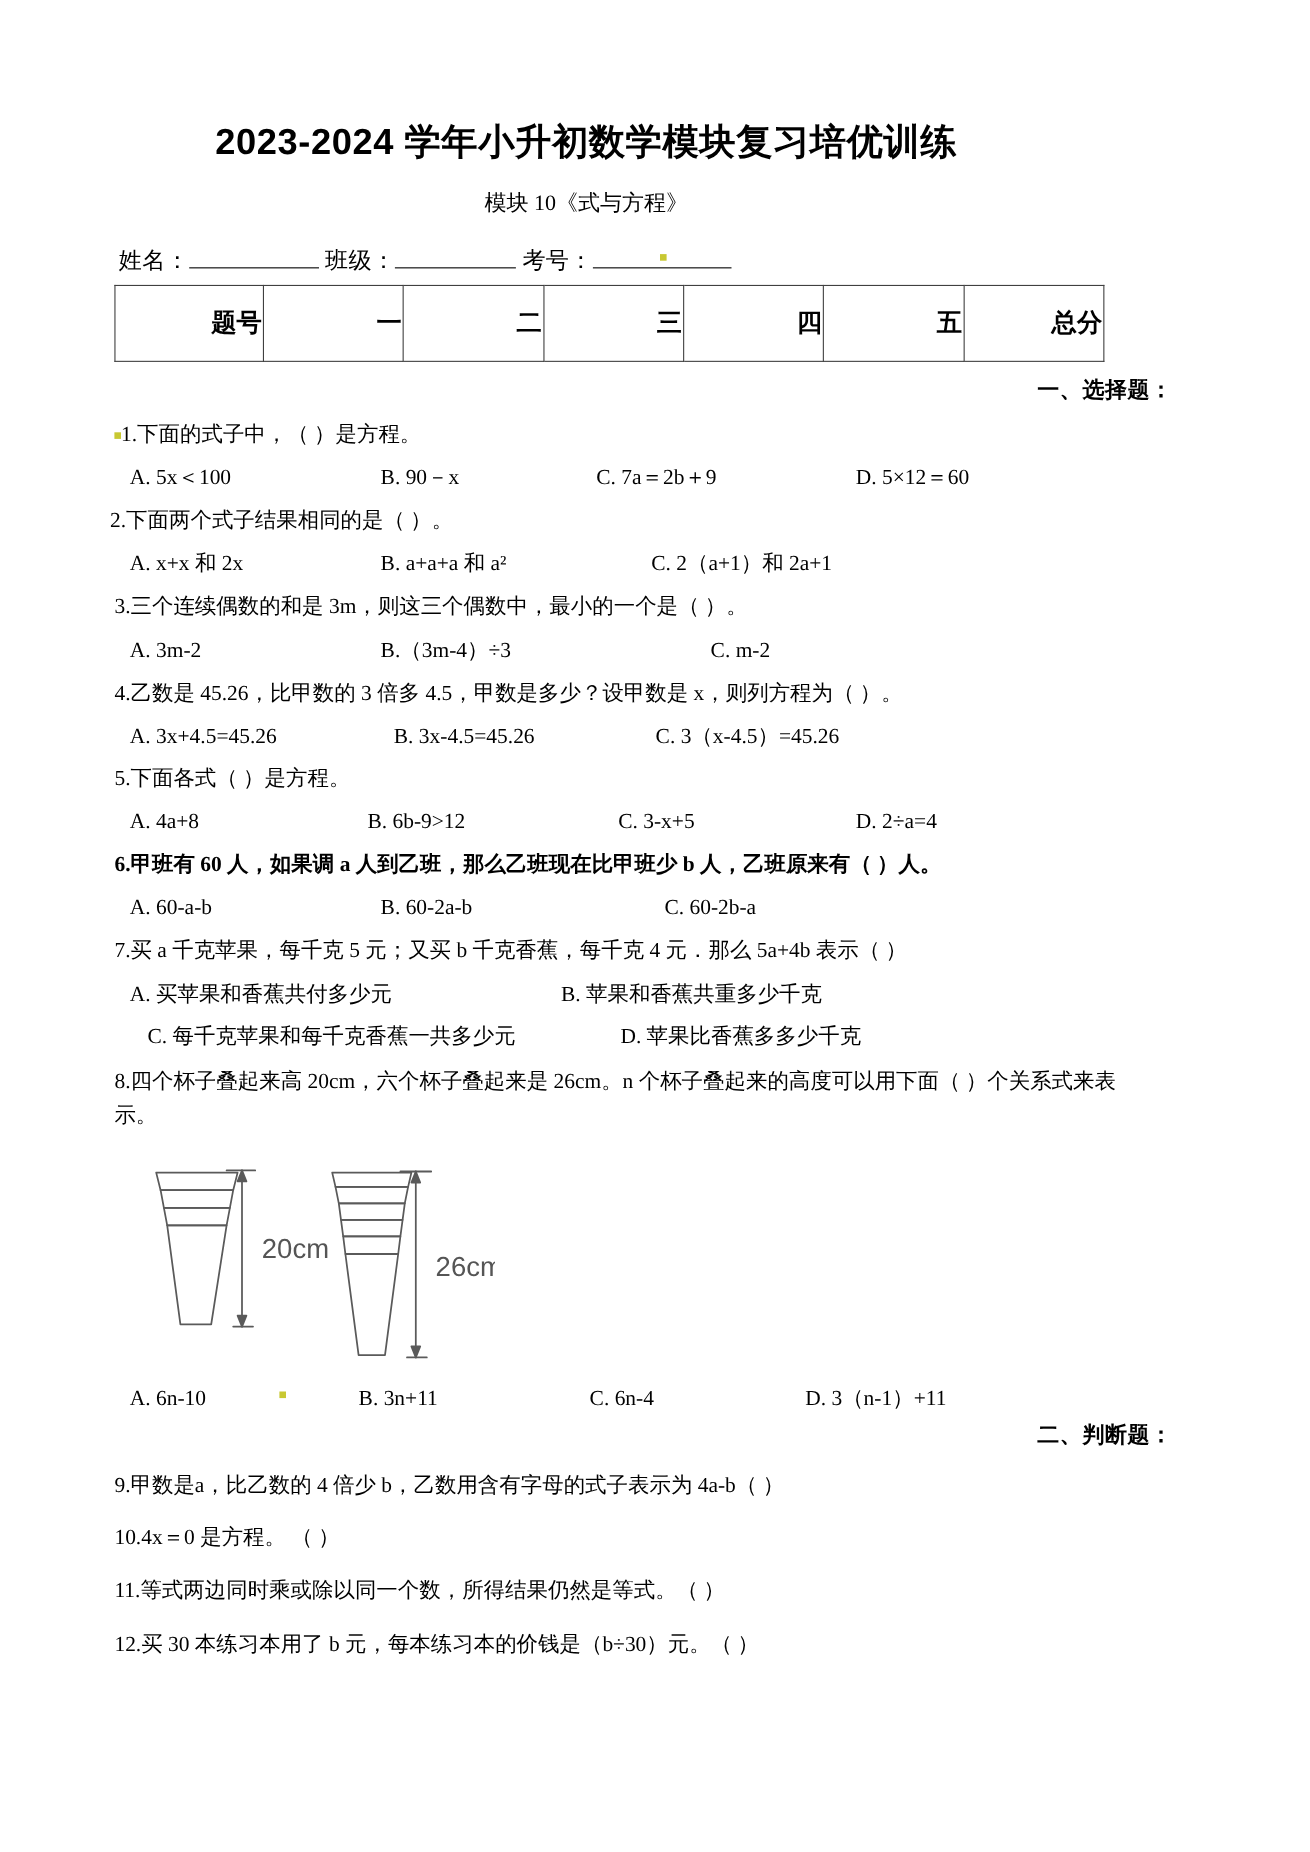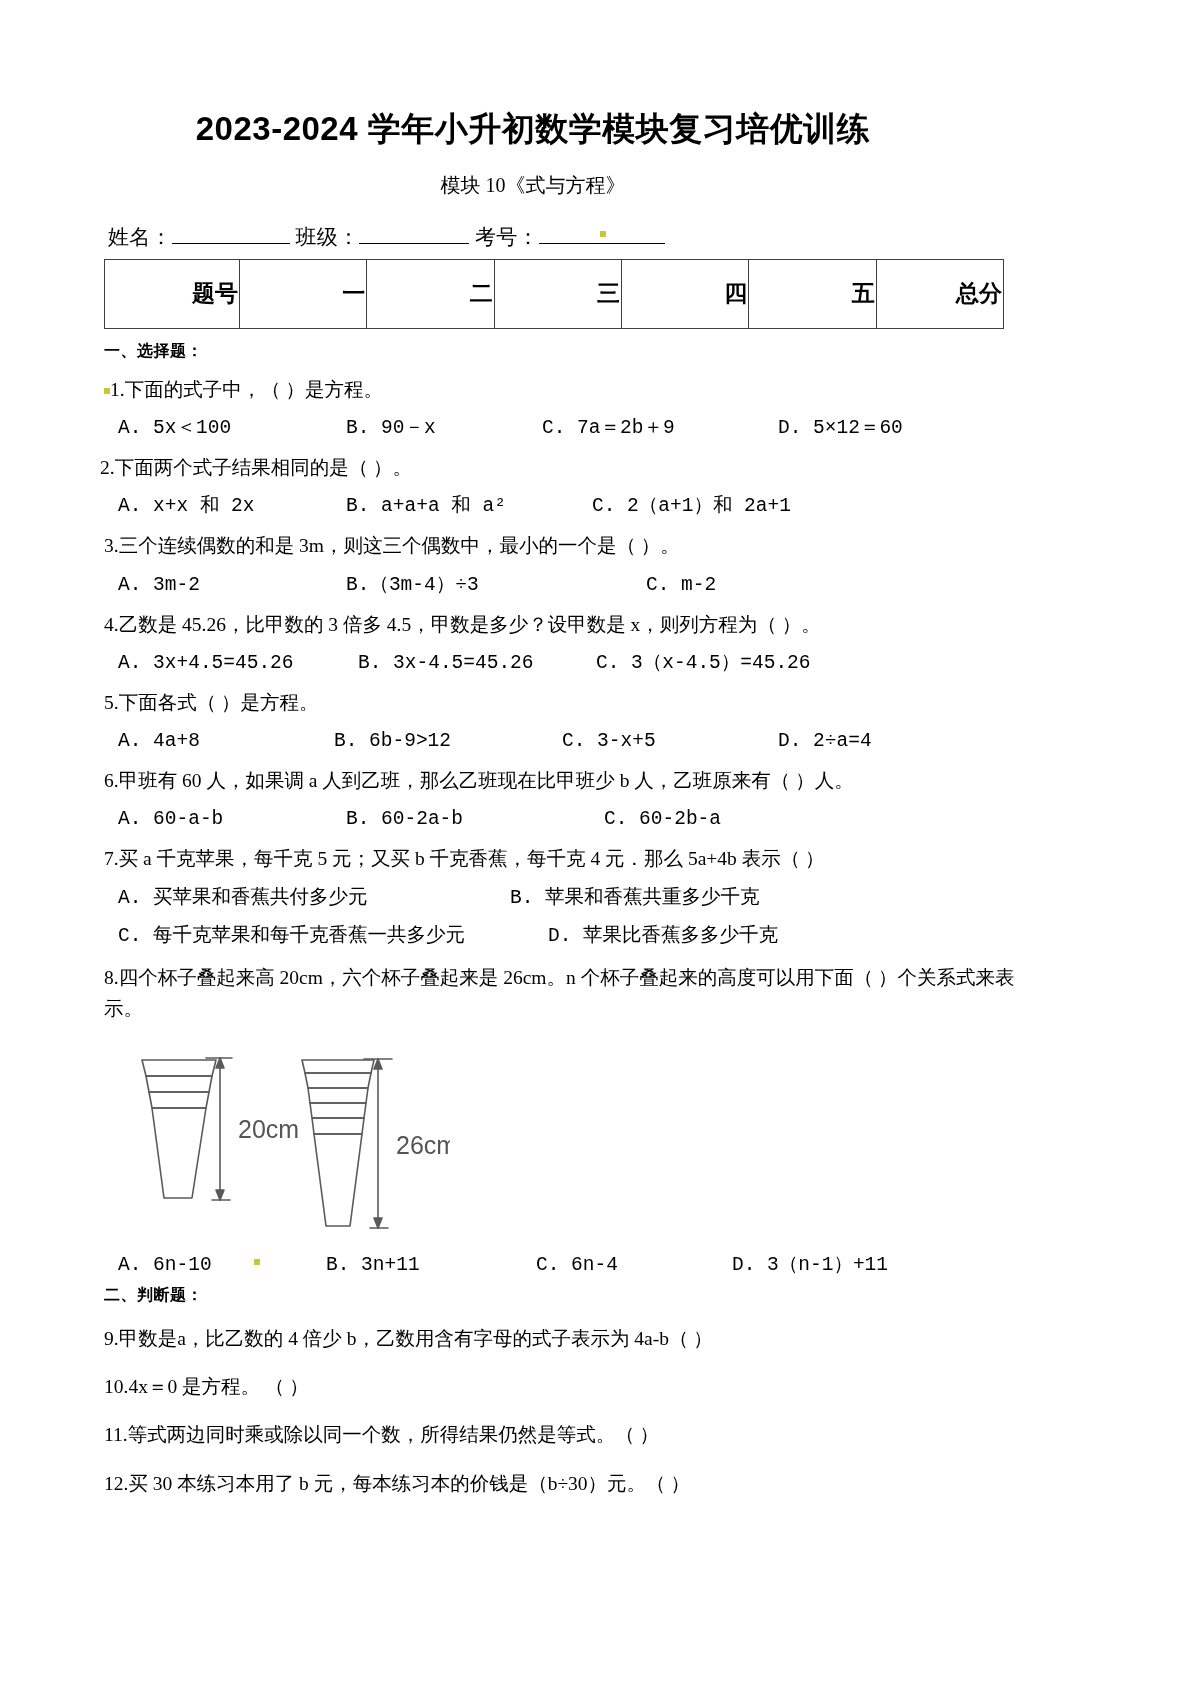--- a/index.html
+++ b/index.html
@@ -69,44 +69,45 @@
     vertical-align: middle;
     font-family: "Liberation Sans", "DejaVu Sans", sans-serif;
     font-weight: bold;
     font-size: 23px;
   }
   .score-table td.lbl { width: 132px; }
 
   .sec-head {
     font-family: "Liberation Sans", "DejaVu Sans", sans-serif;
     font-weight: bold;
-    font-size: 16px;
+    font-size: 20px;
     padding: 12px 0 0 104px;
     letter-spacing: 0.5px;
+    text-align: right;
   }
   .q {
     font-size: 19.5px;
     padding: 13px 0 0 104px;
     line-height: 1.55;
     max-width: 910px;
   }
   .q-judge {
     font-size: 19.5px;
     padding: 18px 0 0 104px;
     line-height: 1.55;
     max-width: 910px;
   }
   .opts {
     font-size: 19.5px;
     padding: 9px 0 0 118px;
     max-width: 900px;
     position: relative;
     line-height: 1.5;
   }
-  .opts span.op { position: absolute; white-space: nowrap; font-family: Liberation Mono, monospace; }
+  .opts span.op { position: absolute; white-space: nowrap; }
   .op-row { position: relative; height: 28px; }
 
   .figure {
     margin: 26px 0 0 120px;
     width: 330px;
     height: 185px;
     position: relative;
   }
   .mark {
     display: inline-block;
@@ -187,36 +188,36 @@
   <div class="q" style="padding-top:11px;"><span>5.</span><span>下面各式（   ）是方程。</span></div>
   <div class="opts">
       <div class="op-row">
     <span class="op" style="left:0px;">A. 4a+8</span>
     <span class="op" style="left:216px;">B. 6b-9&gt;12</span>
     <span class="op" style="left:444px;">C. 3-x+5</span>
     <span class="op" style="left:660px;">D. 2÷a=4</span>
   </div>
     </div>
 
-  <div class="q" style="padding-top:11px;"><span>6.</span><span>甲班有 60 人，如果调 a 人到乙班，那么乙班现在比甲班少 b 人，乙班原来有（   ）人。</span></div>
+  <div class="q" style="padding-top:11px;font-weight:bold;"><span>6.</span><span>甲班有 60 人，如果调 a 人到乙班，那么乙班现在比甲班少 b 人，乙班原来有（   ）人。</span></div>
   <div class="opts">
       <div class="op-row">
     <span class="op" style="left:0px;">A. 60-a-b</span>
     <span class="op" style="left:228px;">B. 60-2a-b</span>
     <span class="op" style="left:486px;">C. 60-2b-a</span>
   </div>
     </div>
 
   <div class="q" style="padding-top:11px;"><span>7.</span><span>买 a 千克苹果，每千克 5 元；又买 b 千克香蕉，每千克 4 元．那么 5a+4b 表示（   ）</span></div>
   <div class="opts" style="padding-top:10px;">
       <div class="op-row">
     <span class="op" style="left:0px;">A. 买苹果和香蕉共付多少元</span>
     <span class="op" style="left:392px;">B. 苹果和香蕉共重多少千克</span>
   </div>
-      <div class="op-row" style="margin-top:10px;">
+      <div class="op-row" style="margin-top:10px;margin-left:16px;">
     <span class="op" style="left:0px;">C. 每千克苹果和每千克香蕉一共多少元</span>
     <span class="op" style="left:430px;">D. 苹果比香蕉多多少千克</span>
   </div>
     </div>
 
   <div class="q" style="padding-top:13px;max-width:922px;"><span>8.</span><span>四个杯子叠起来高 20cm，六个杯子叠起来是 26cm。n 个杯子叠起来的高度可以用下面（   ）个关系式来表示。</span></div>
 
   <div class="figure">
     <svg width="330" height="185" viewBox="0 0 330 185">
       <g fill="none" stroke="#5a5a5a" stroke-width="1.6" stroke-linecap="round" stroke-linejoin="round">

